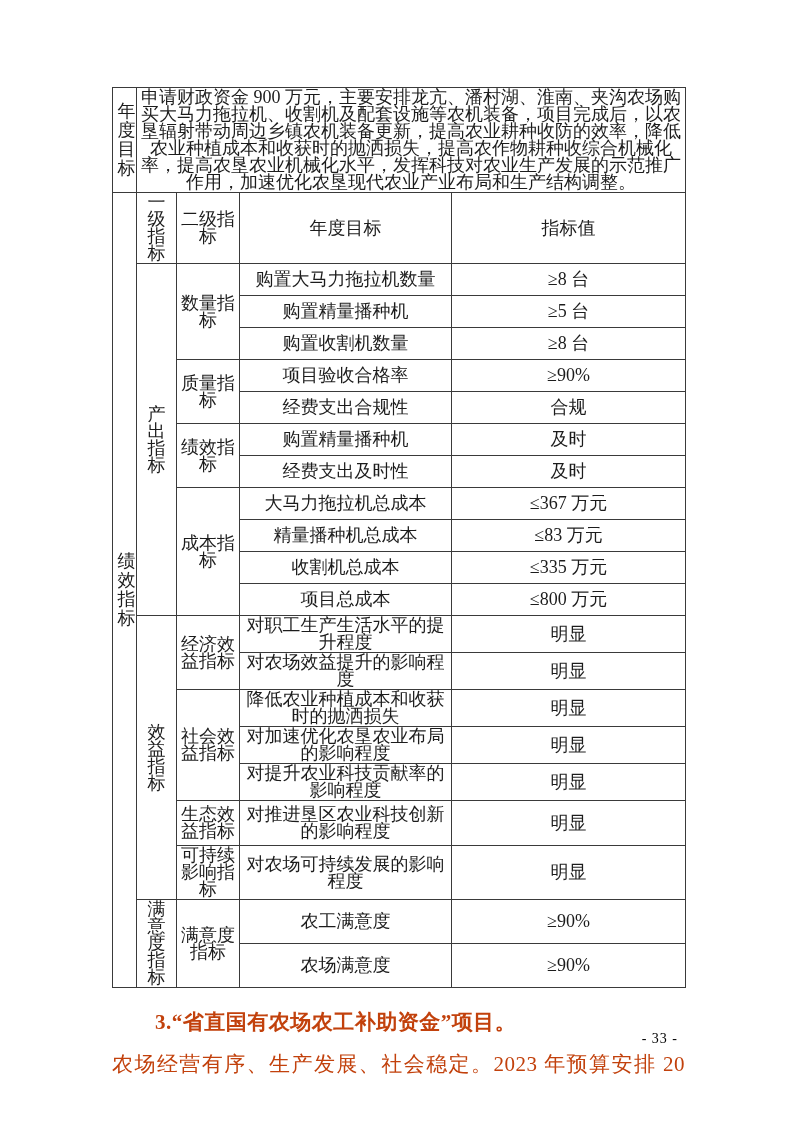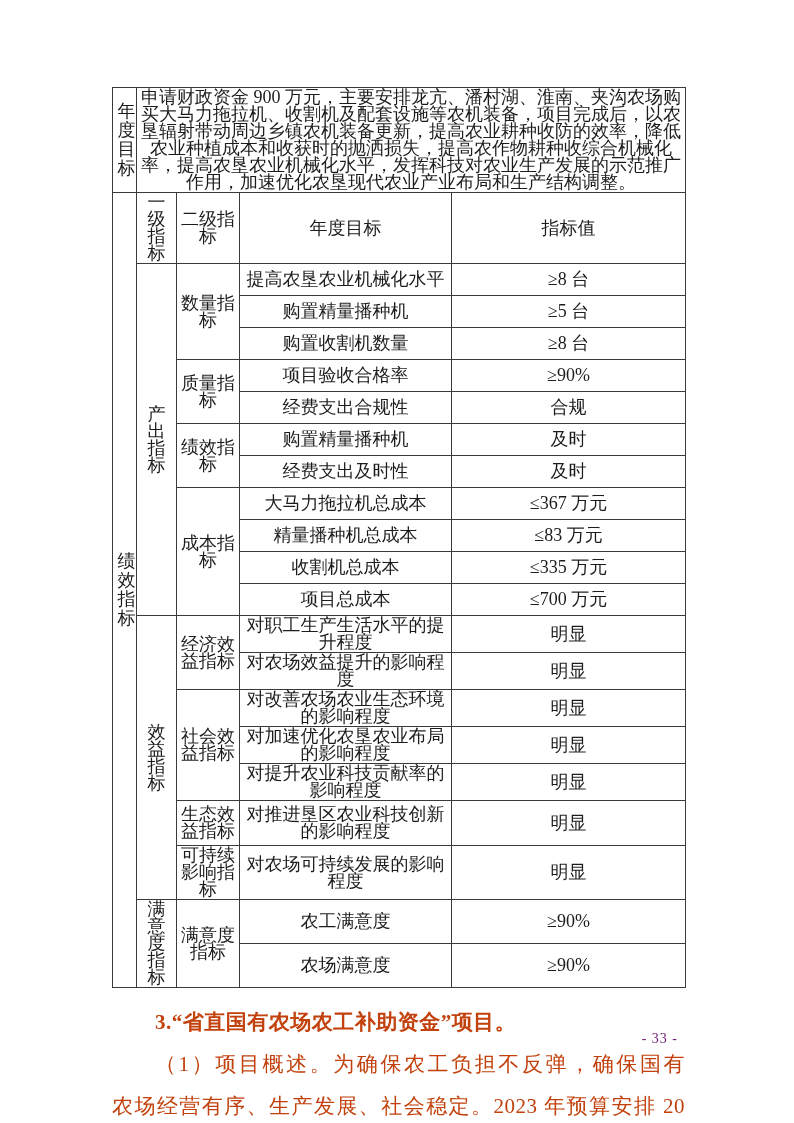--- a/index.html
+++ b/index.html
@@ -41,21 +41,21 @@
   td.c3{width:212px;text-align:left;padding-left:8px;word-break:normal;}
   td.c4{width:234px;}
   .vstack{display:inline-block;width:14px;word-break:break-all;line-height:19px;text-align:center;}
 
   .section{margin-top:13px;font-size:21px;line-height:42px;color:#c2410c;}
   .heading{font-weight:bold;padding-left:43px;letter-spacing:0.5px;}
   .para-line{text-align:justify;text-align-last:justify;letter-spacing:0.5px;}
   .para-line.indent{padding-left:43px;}
   .page-number{
     position:absolute;top:1031px;right:116px;
-    font-size:14px;color:#701a75;letter-spacing:1px;
+    font-size:14px;color:#000000;letter-spacing:1px;
   }
 </style>
 </head>
 <body>
 
 <div class="page">
   <div class="content">
 
     <table class="perf">
       <colgroup>
@@ -76,21 +76,21 @@
         <td class="c0" rowspan="21"><span class="vstack">绩效指标</span></td>
         <td class="c1">一级指标</td>
         <td class="c2">二级指标</td>
         <td class="c3" style="text-align:center;padding-left:2px;">年度目标</td>
         <td class="c4">指标值</td>
       </tr>
 
       <tr class="data-row">
         <td class="c1" rowspan="11">产出指标</td>
         <td class="c2" rowspan="3">数量指标</td>
-        <td class="c3">提高农垦农业机械化水平</td>
+        <td class="c3">购置大马力拖拉机数量</td>
         <td class="c4">≥8 台</td>
       </tr>
       <tr class="data-row">
         <td class="c3">购置精量播种机</td>
         <td class="c4">≥5 台</td>
       </tr>
       <tr class="data-row">
         <td class="c3">购置收割机数量</td>
         <td class="c4">≥8 台</td>
       </tr>
@@ -123,37 +123,37 @@
       <tr class="data-row">
         <td class="c3">精量播种机总成本</td>
         <td class="c4">≤83 万元</td>
       </tr>
       <tr class="data-row">
         <td class="c3">收割机总成本</td>
         <td class="c4">≤335 万元</td>
       </tr>
       <tr class="data-row">
         <td class="c3">项目总成本</td>
-        <td class="c4">≤700 万元</td>
+        <td class="c4">≤800 万元</td>
       </tr>
 
       <tr class="data-row">
         <td class="c1" rowspan="7">效益指标</td>
         <td class="c2" rowspan="2">经济效益指标</td>
         <td class="c3">对职工生产生活水平的提升程度</td>
         <td class="c4">明显</td>
       </tr>
       <tr class="data-row">
         <td class="c3">对农场效益提升的影响程度</td>
         <td class="c4">明显</td>
       </tr>
 
       <tr class="data-row">
         <td class="c2" rowspan="3">社会效益指标</td>
-        <td class="c3">对改善农场农业生态环境的影响程度</td>
+        <td class="c3">降低农业种植成本和收获时的抛洒损失</td>
         <td class="c4">明显</td>
       </tr>
       <tr class="data-row">
         <td class="c3">对加速优化农垦农业布局的影响程度</td>
         <td class="c4">明显</td>
       </tr>
       <tr class="data-row">
         <td class="c3">对提升农业科技贡献率的影响程度</td>
         <td class="c4">明显</td>
       </tr>
@@ -178,19 +178,18 @@
       </tr>
       <tr class="data-row">
         <td class="c3">农场满意度</td>
         <td class="c4">≥90%</td>
       </tr>
     </tbody>
       </table>
 
     <div class="section">
       <div class="heading">3.“省直国有农场农工补助资金”项目。</div>
-      <div class="para-line indent">（1）项目概述。为确保农工负担不反弹，确保国有</div>
       <div class="para-line">农场经营有序、生产发展、社会稳定。2023 年预算安排 20</div>
     </div>
   </div>
 
   <div class="page-number">- 33 -</div>
 </div>
 
 </body></html>

